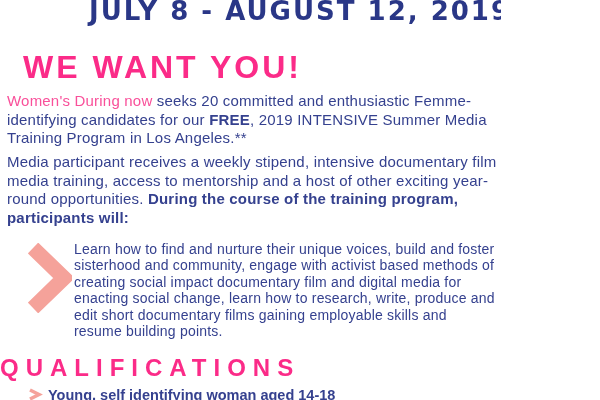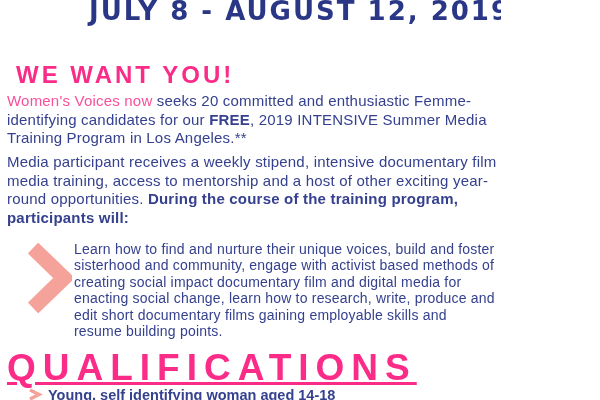--- a/index.html
+++ b/index.html
@@ -28,29 +28,28 @@
     font-family: "DejaVu Sans", sans-serif;
     font-weight: bold;
     font-size: 26px;
     letter-spacing: 2px;
     color: var(--title-navy);
     white-space: nowrap;
   }
   .headline {
     position: absolute;
     top: 50px;
-    left: 16px;
+    left: 23px;
     font-family: "Liberation Sans", sans-serif;
     font-weight: bold;
-    font-size: 24px;
+    font-size: 32px;
     line-height: 34px;
     letter-spacing: 3px;
     color: var(--pink);
     white-space: nowrap;
-    margin-top: 8px;
   }
   .body {
     position: absolute;
     left: 7px;
     width: 640px;
     font-size: 15px;
     line-height: 18.6px;
     letter-spacing: 0.2px;
     color: var(--navy);
     white-space: pre-line;
@@ -73,29 +72,28 @@
     width: 560px;
     font-size: 14px;
     line-height: 16.4px;
     letter-spacing: 0.2px;
     color: var(--navy);
     white-space: pre-line;
   }
   .qual-heading {
     position: absolute;
     top: 350px;
-    left: 7px;
+    left: 0;
     font-family: "Liberation Sans", sans-serif;
     font-weight: bold;
-    font-size: 37px;
+    font-size: 24px;
     line-height: 36px;
     letter-spacing: 7px;
     color: var(--pink);
     white-space: nowrap;
-    text-decoration: underline;
   }
   .qual-item {
     position: absolute;
     top: 387px;
     left: 27px;
     display: flex;
     align-items: flex-start;
     gap: 5px;
     font-size: 14.5px;
     font-weight: bold;
@@ -111,21 +109,21 @@
 </style>
 </head>
 <body>
 
 <div class="page">
 
   <div class="date-range">JULY 8 - AUGUST 12, 2019</div>
 
   <h1 class="headline">WE WANT YOU!</h1>
 
-  <p class="body intro"><span class="seg-pink">Women's Voices now</span><span> seeks 20 committed and enthusiastic Femme-
+  <p class="body intro"><span class="seg-pink">Women's During now</span><span> seeks 20 committed and enthusiastic Femme-
 identifying candidates for our </span><span class="seg-bold">FREE</span><span>, 2019 INTENSIVE Summer Media
 Training Program in Los Angeles.**</span></p>
 
   <p class="body details"><span>Media participant receives a weekly stipend, intensive documentary film and
 media training, access to mentorship and a host of other exciting year-
 round opportunities. </span><span class="seg-bold">During the course of the training program,
 participants will:</span></p>
 
   <svg class="chevron-big" viewBox="0 0 44 70" aria-hidden="true">
     <polyline points="5,5 36,35 5,65" fill="none" stroke="var(--salmon)" stroke-width="15" stroke-linecap="butt" stroke-linejoin="miter"></polyline>

